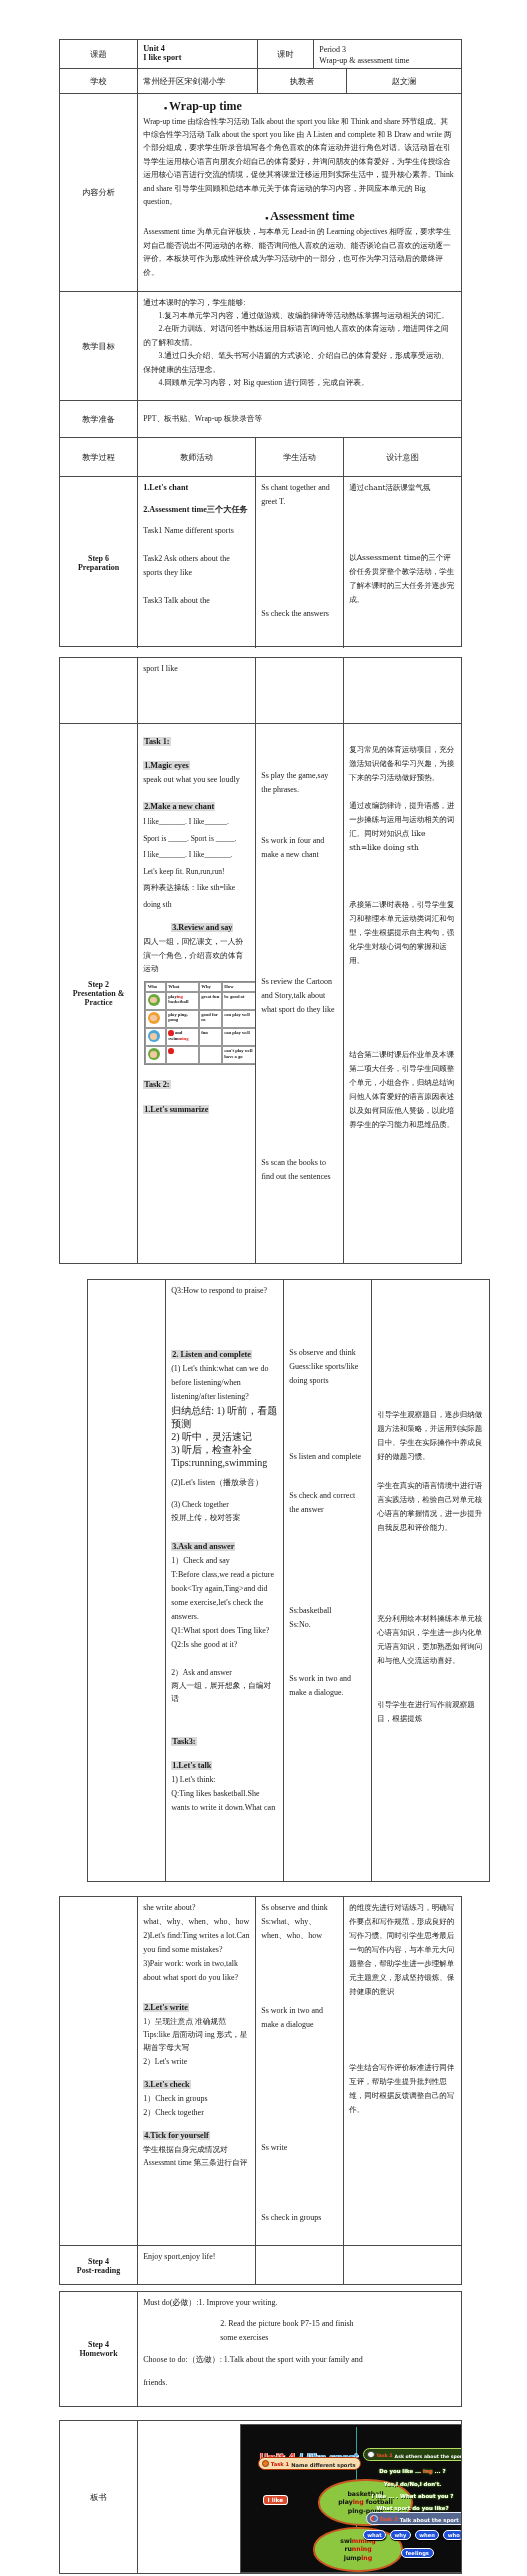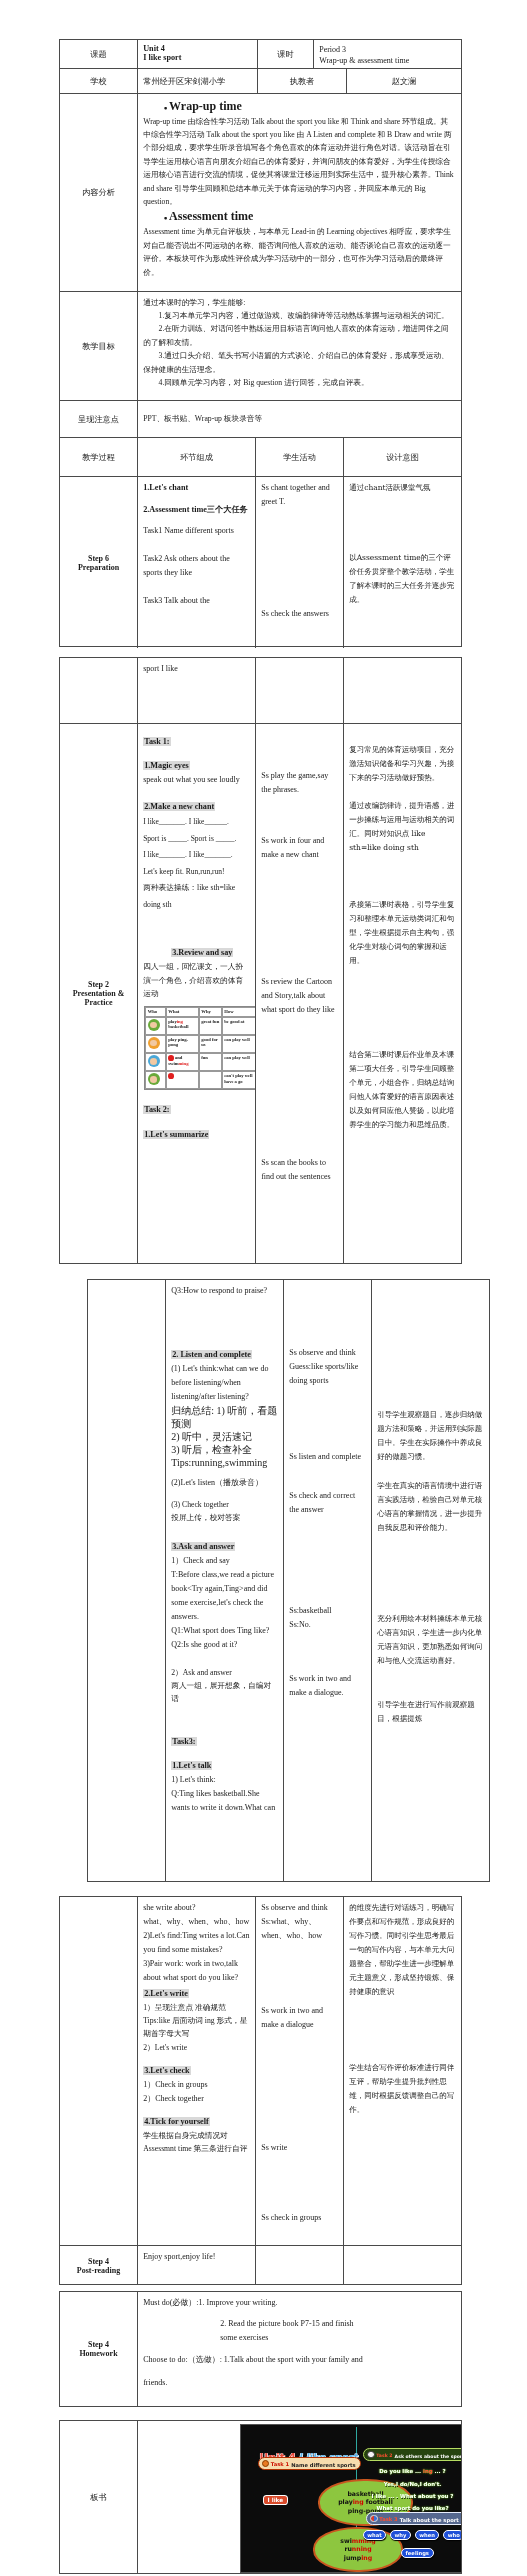--- a/index.html
+++ b/index.html
@@ -80,39 +80,39 @@
     <div class="tcell cf w150 lab">学校</div>
     <div class="tcell w233 lab" style="justify-content:flex-start;">常州经开区宋剑湖小学</div>
     <div class="tcell w172 lab">执教者</div>
     <div class="tcell grow lab">赵文澜</div>
   </div>
   <div class="trow" style="height:198px;">
     <div class="tcell cf w150 lab">内容分析</div>
     <div class="tcell grow">
       <p class="p0 bullet-head" style="padding-left:20.6px;">Wrap-up time</p>
       <p class="p0 zh">Wrap-up time 由综合性学习活动 Talk about the sport you like 和 Think and share 环节组成。其中综合性学习活动 Talk about the sport you like 由 A Listen and complete 和 B Draw and write 两个部分组成，要求学生听录音填写各个角色喜欢的体育运动并进行角色对话。该活动旨在引导学生运用核心语言向朋友介绍自己的体育爱好，并询问朋友的体育爱好，为学生传授综合运用核心语言进行交流的情境，促使其将课堂迁移运用到实际生活中，提升核心素养。Think and share 引导学生回顾和总结本单元关于体育运动的学习内容，并回应本单元的 Big question。</p>
-      <p class="p0 bullet-head" style="padding-left:20.6px;">Assessment time</p>
+      <p class="p0 bullet-head" style="padding-left:20.6px;text-align:center;">Assessment time</p>
       <p class="p0 zh">Assessment time 为单元自评板块，与本单元 Lead-in 的 Learning objectives 相呼应，要求学生对自己能否说出不同运动的名称、能否询问他人喜欢的运动、能否谈论自己喜欢的运动逐一评价。本板块可作为形成性评价成为学习活动中的一部分，也可作为学习活动后的最终评价。</p>
     </div>
   </div>
   <div class="trow" style="height:109px;">
     <div class="tcell cf w150 lab">教学目标</div>
     <div class="tcell grow zh pre">通过本课时的学习，学生能够:
 　　1.复习本单元学习内容，通过做游戏、改编韵律诗等活动熟练掌握与运动相关的词汇。
 　　2.在听力训练、对话问答中熟练运用目标语言询问他人喜欢的体育运动，增进同伴之间的了解和友情。
 　　3.通过口头介绍、笔头书写小语篇的方式谈论、介绍自己的体育爱好，形成享受运动、保持健康的生活理念。
 　　4.回顾单元学习内容，对 Big question 进行回答，完成自评表。</div>
   </div>
   <div class="trow" style="height:37px;">
-    <div class="tcell cf w150 lab">呈现注意点</div>
+    <div class="tcell cf w150 lab">教学准备</div>
     <div class="tcell grow zh" style="display:flex;align-items:center;">PPT、板书贴、Wrap-up 板块录音等</div>
   </div>
   <div class="trow" style="height:39px;">
     <div class="tcell cf w150 lab">教学过程</div>
-    <div class="tcell w230 lab">环节组成</div>
+    <div class="tcell w230 lab">教师活动</div>
     <div class="tcell w170 lab">学生活动</div>
     <div class="tcell grow lab">设计意图</div>
   </div>
   <div class="trow" style="height:172px;">
     <div class="tcell cf w150 lab bold pre">Step 6
 Preparation</div>
     <div class="tcell w230 en">
       <p class="p0 bh">1.Let's chant</p>
       <p class="bh" style="margin:8.2px 0 7.2px;">2.Assessment time三个大任务</p>
       <div class="pre">Task1 Name different sports
@@ -145,21 +145,21 @@
     <div class="tcell w230 en">
       <p class="p0" style="margin-top:7.2px;"><span class="hl">Task 1:</span></p>
       <p class="p0" style="margin-top:10.3px;"><span class="hl">1.Magic eyes</span></p>
       <div>speak out what you see loudly</div>
       <p class="p0" style="margin-top:13.4px;"><span class="hl">2.Make a new chant</span></p>
       <div class="pre" style="font-size:7.5px;line-height:16.5px;">I like_______. I like______.
 Sport is _____. Sport is _____.
 I like_______. I like_______.
 Let's keep fit. Run,run,run!</div>
       <div class="zh" style="line-height:16.5px;">两种表达操练：like sth=like doing sth</div>
-      <p class="p0" style="margin-top:33px;padding-left:28px;"><span class="hl">3.Review and say</span></p>
+      <p class="p0" style="margin-top:8px;padding-left:28px;"><span class="hl">3.Review and say</span></p>
       <div class="zh">四人一组，回忆课文，一人扮演一个角色，介绍喜欢的体育运动</div>
 
       <div class="mt">
         <div class="mc mh">Who</div>
         <div class="mc mh">What</div>
         <div class="mc mh">Why</div>
         <div class="mc mh">How</div>
 
         <div class="mc"><span class="avatar" style="background:#6aaa3a;"><span class="face"></span></span></div>
         <div class="mc"><span>play</span><span class="red">ing</span><span> basketball</span></div>
@@ -246,21 +246,21 @@
 </div>
 
 <div class="tbl" style="top:1896px;height:389px;">
   <div class="trow first" style="height:348px;">
     <div class="tcell cf w150"></div>
     <div class="tcell w230 en">
       <div class="pre">she write about?
 what、why、when、who、how
 2)Let's find:Ting writes a lot.Can you find some mistakes?
 3)Pair work: work in two,talk about what sport do you like?</div>
-      <p class="p0" style="margin-top:2px;"><span class="hl">2.Let's write</span></p>
+      <p class="p0" style="margin-top:16px;"><span class="hl">2.Let's write</span></p>
       <div class="pre zh">1）呈现注意点 准确规范
 Tips:like 后面动词 ing 形式，星期首字母大写
 2）Let's write</div>
       <p class="p0" style="margin-top:9.3px;"><span class="hl">3.Let's check</span></p>
       <div class="pre">1）Check in groups
 2）Check together</div>
       <p class="p0" style="margin-top:9.3px;"><span class="hl">4.Tick for yourself</span></p>
       <div class="pre zh">学生根据自身完成情况对 Assessmnt time 第三条进行自评</div>
     </div>
     <div class="tcell w170 en">

